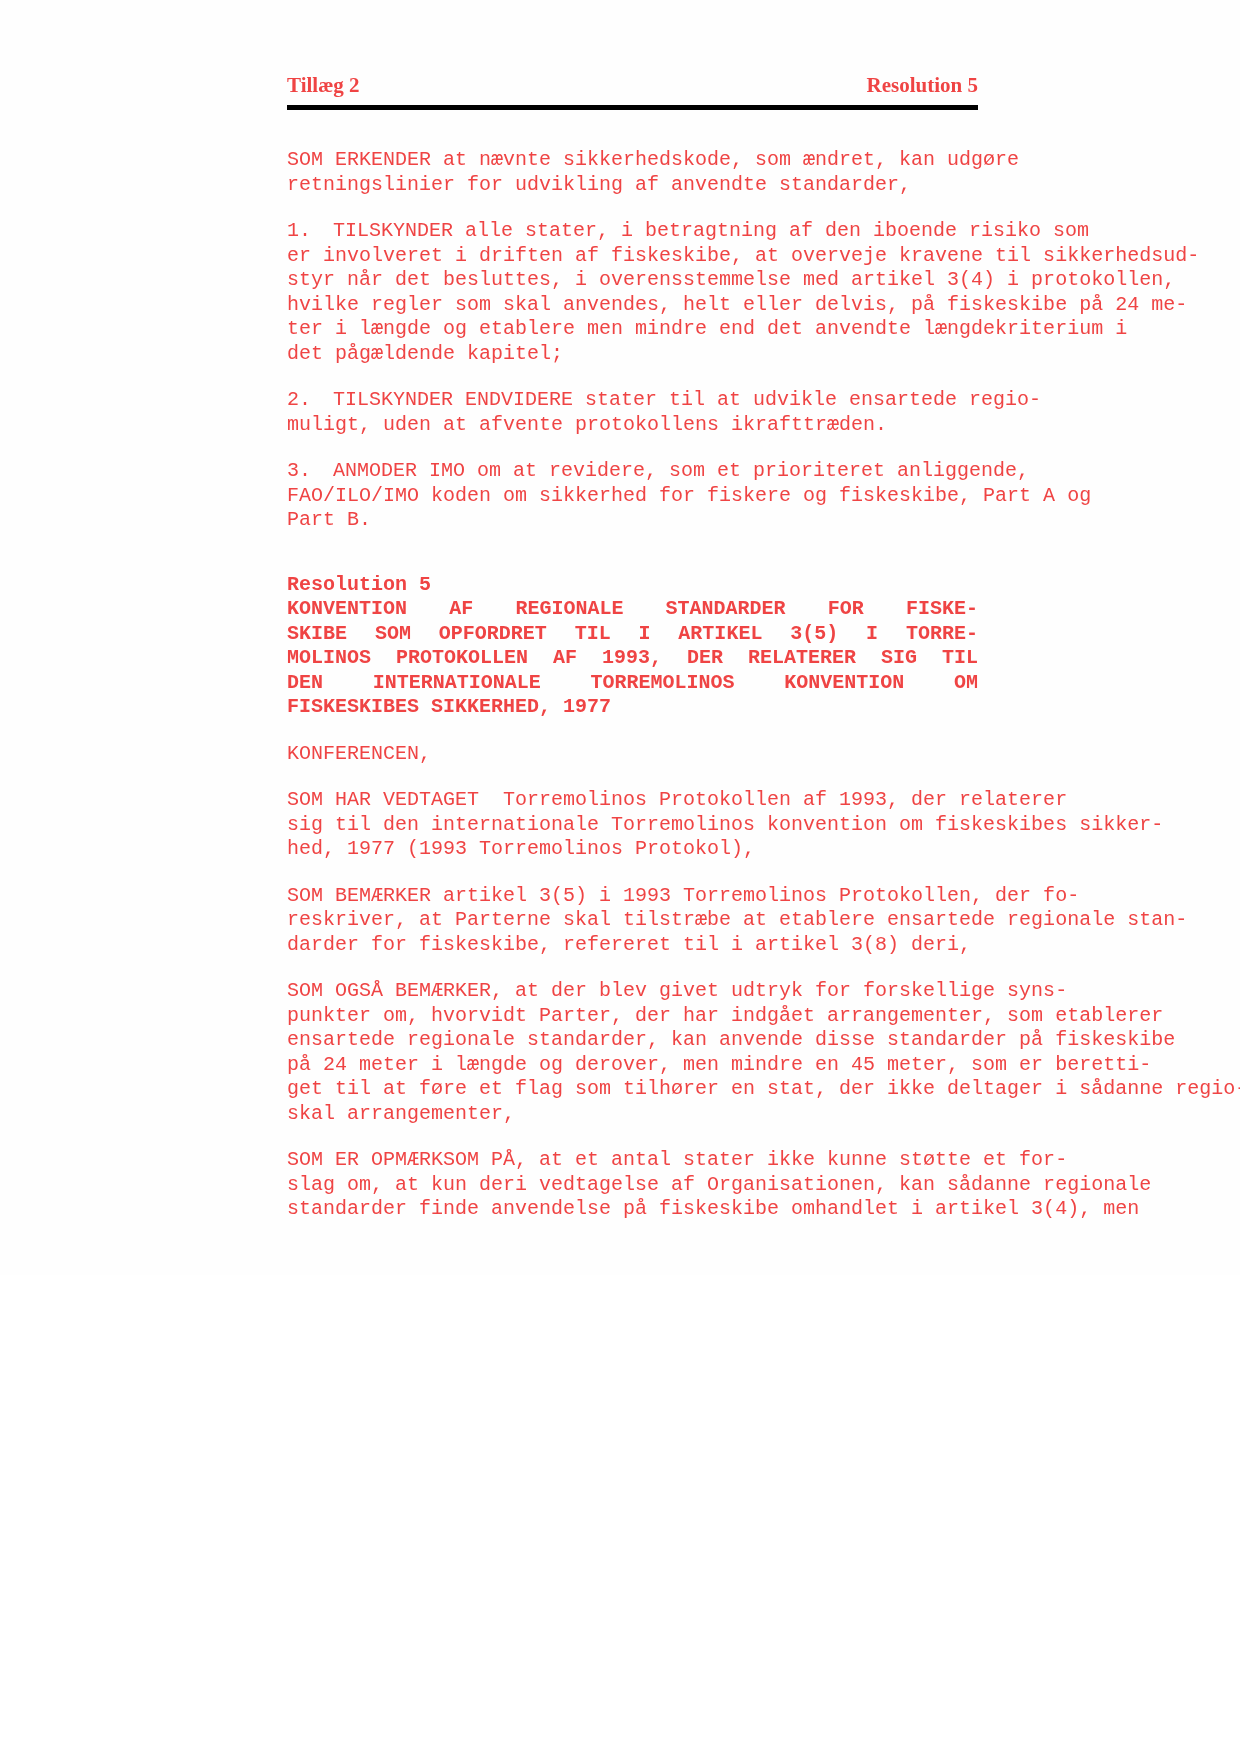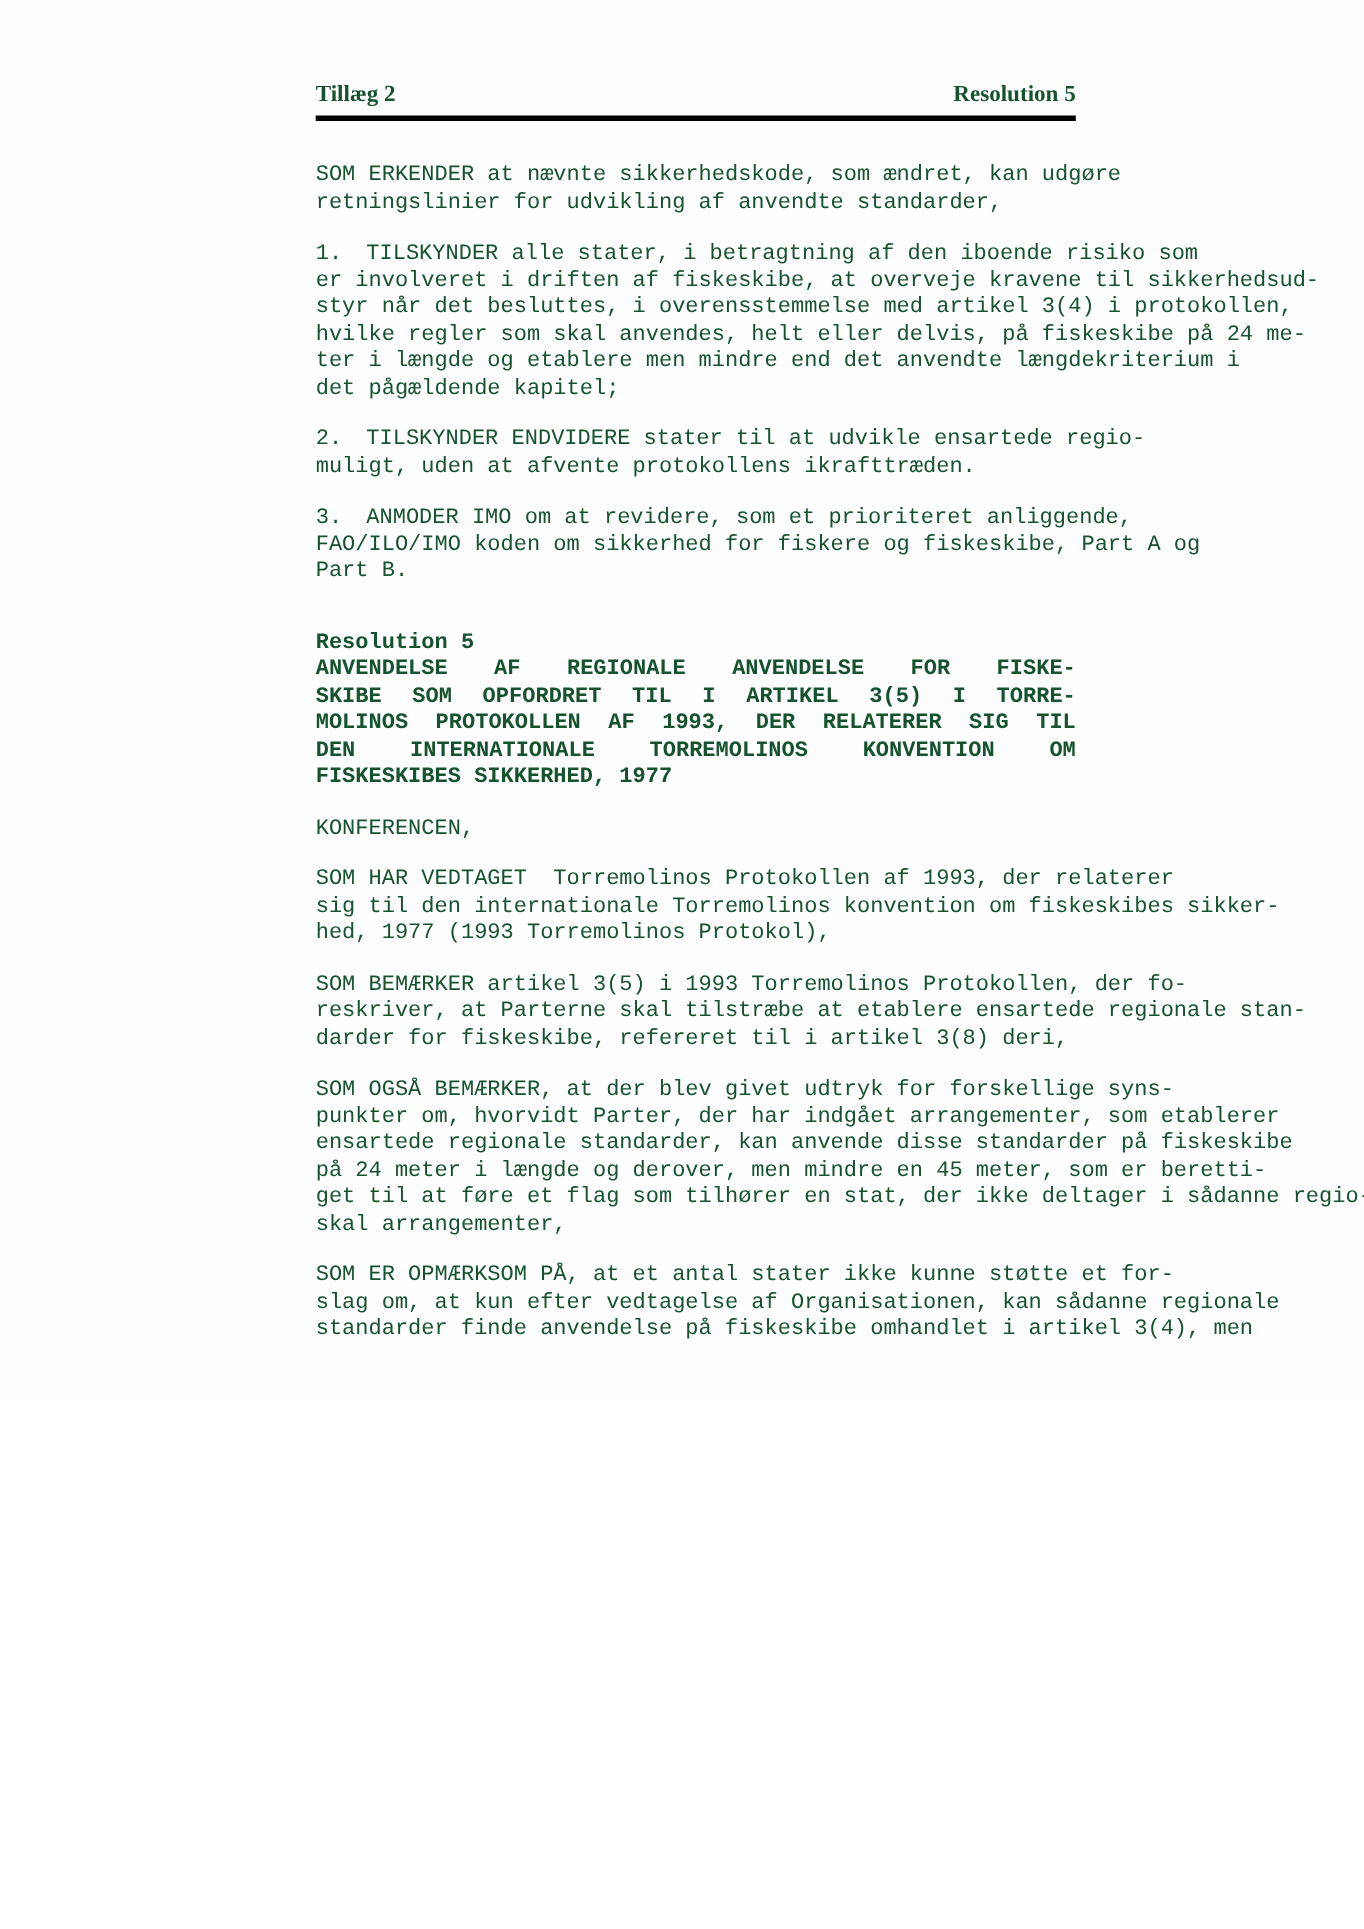--- a/index.html
+++ b/index.html
@@ -3,21 +3,21 @@
 <meta charset="utf-8">
 <style>
   * { margin: 0; padding: 0; box-sizing: border-box; }
   html, body { background: #ffffff; }
   .page {
     position: relative;
     width: 1240px;
     height: 1275px;
     background: #fefefe;
     font-family: "Liberation Serif", "DejaVu Serif", serif;
-    color: #14532d;
+    color: #ef4444;
     overflow: hidden;
   }
   .content {
     position: absolute;
     left: 287px;
     top: 73px;
     width: 691px;
   }
   .running-header {
     display: flex;
@@ -82,21 +82,21 @@
         </div>
         <div class="para numbered">
           <div class="line"><span class="num">3.</span>ANMODER IMO om at revidere, som et prioriteret anliggende,</div>
           <div class="line">FAO/ILO/IMO koden om sikkerhed for fiskere og fiskeskibe, Part A og</div>
           <div class="line last">Part B.</div>
         </div>
         <div class="para title">
           <div class="line last">Resolution 5</div>
         </div>
         <div class="para heading">
-          <div class="line">ANVENDELSE AF REGIONALE ANVENDELSE FOR FISKE-</div>
+          <div class="line">KONVENTION AF REGIONALE STANDARDER FOR FISKE-</div>
           <div class="line">SKIBE SOM OPFORDRET TIL I ARTIKEL 3(5) I TORRE-</div>
           <div class="line">MOLINOS PROTOKOLLEN AF 1993, DER RELATERER SIG TIL</div>
           <div class="line">DEN INTERNATIONALE TORREMOLINOS KONVENTION OM</div>
           <div class="line last">FISKESKIBES SIKKERHED, 1977</div>
         </div>
         <div class="para plain">
           <div class="line last">KONFERENCEN,</div>
         </div>
         <div class="para plain">
           <div class="line">SOM HAR VEDTAGET&nbsp; Torremolinos Protokollen af 1993, der relaterer</div>
@@ -111,19 +111,19 @@
         <div class="para plain">
           <div class="line">SOM OGSÅ BEMÆRKER, at der blev givet udtryk for forskellige syns-</div>
           <div class="line">punkter om, hvorvidt Parter, der har indgået arrangementer, som etablerer</div>
           <div class="line">ensartede regionale standarder, kan anvende disse standarder på fiskeskibe</div>
           <div class="line">på 24 meter i længde og derover, men mindre en 45 meter, som er beretti-</div>
           <div class="line">get til at føre et flag som tilhører en stat, der ikke deltager i sådanne regio-</div>
           <div class="line last">skal arrangementer,</div>
         </div>
         <div class="para plain">
           <div class="line">SOM ER OPMÆRKSOM PÅ, at et antal stater ikke kunne støtte et for-</div>
-          <div class="line">slag om, at kun efter vedtagelse af Organisationen, kan sådanne regionale</div>
+          <div class="line">slag om, at kun deri vedtagelse af Organisationen, kan sådanne regionale</div>
           <div class="line last">standarder finde anvendelse på fiskeskibe omhandlet i artikel 3(4), men</div>
         </div>
       </div>
   </div>
   <div class="page-number">5</div>
 </div>
 
 </body></html>

